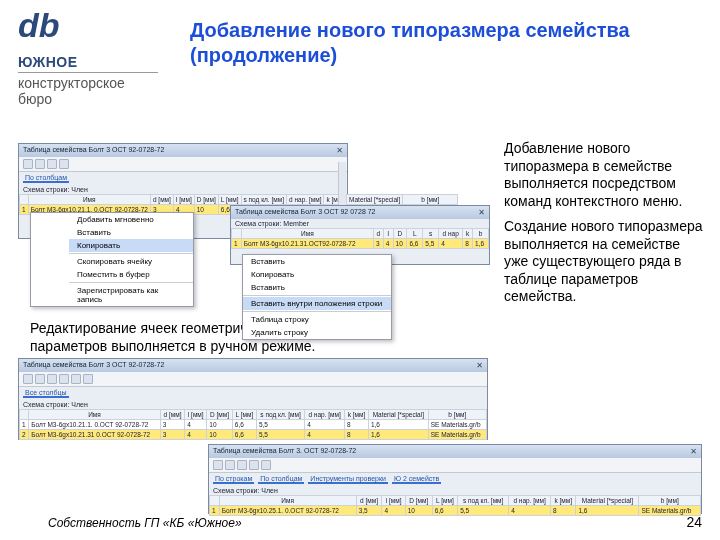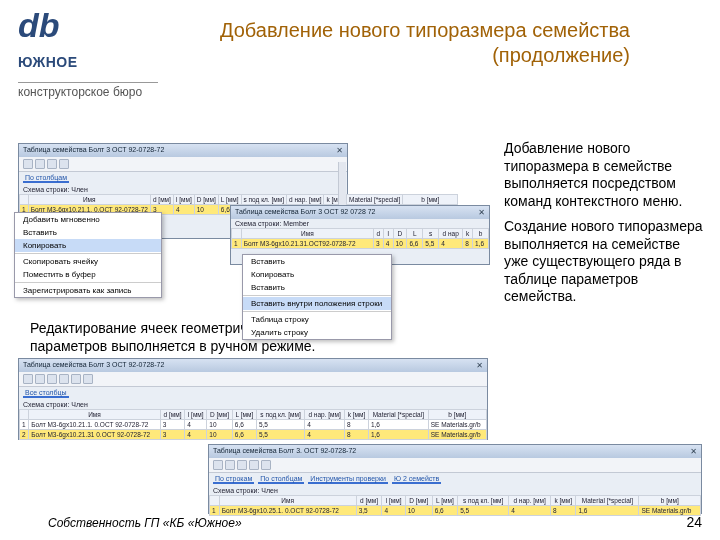--- a/index.html
+++ b/index.html
@@ -13,24 +13,24 @@
     overflow: hidden;
   }
   .logo {
     position: absolute;
     left: 18px;
     top: 14px;
     width: 140px;
   }
   .logo-mark { color:#2b4a7a; font-size:34px; font-style:italic; font-weight:bold; line-height:0.7; }
   .logo-text { color:#2b4a7a; font-size:14px; font-weight:bold; letter-spacing:0.5px; margin-top:16px; }
-  .logo-sub { font-size:12px; color:#555; border-top:1px solid #999; padding-top:2px; margin-top:12px;}
+  .logo-sub { font-size:14px; color:#555; border-top:1px solid #999; padding-top:2px; margin-top:2px;}
   .title {
     position:absolute; left:190px; top:18px; width:440px;
-    font-size:20px; font-weight:normal; color:#a16207; text-align:right; line-height:1.25;
+    font-size:20px; font-weight:bold; color:#1d4ed8; text-align:left; line-height:1.25;
   }
   .body-text {
     position:absolute; right:16px; top:140px; width:200px;
     font-size:14px; color:#000; line-height:1.25;
   }
   .body-text p { margin:0 0 8px 0; }
   .caption {
     position:absolute; left:30px; top:320px; width:330px;
     font-size:14px; color:#000; line-height:1.25;
   }
@@ -122,21 +122,21 @@
       <td>5,5</td>
       <td>4</td>
       <td>8</td>
       <td>1,6</td>
       <td>SE Materials.gr/b</td>
     </tr>
   </tbody>
     </table>
   <div class="scrollbar"></div>
 </div>
-<div class="ctx" style="left:14px; top:212px; width:148px;">
+<div class="ctx" style="left:30px; top:212px; width:164px;padding-left:38px;">
   <div>Добавить мгновенно</div>
   <div>Вставить</div>
   <div class="sel">Копировать</div>
   <div class="sep"></div>
   <div>Скопировать ячейку</div>
   <div>Поместить в буфер</div>
   <div class="sep"></div>
   <div>Зарегистрировать как запись</div>
 </div>
 

